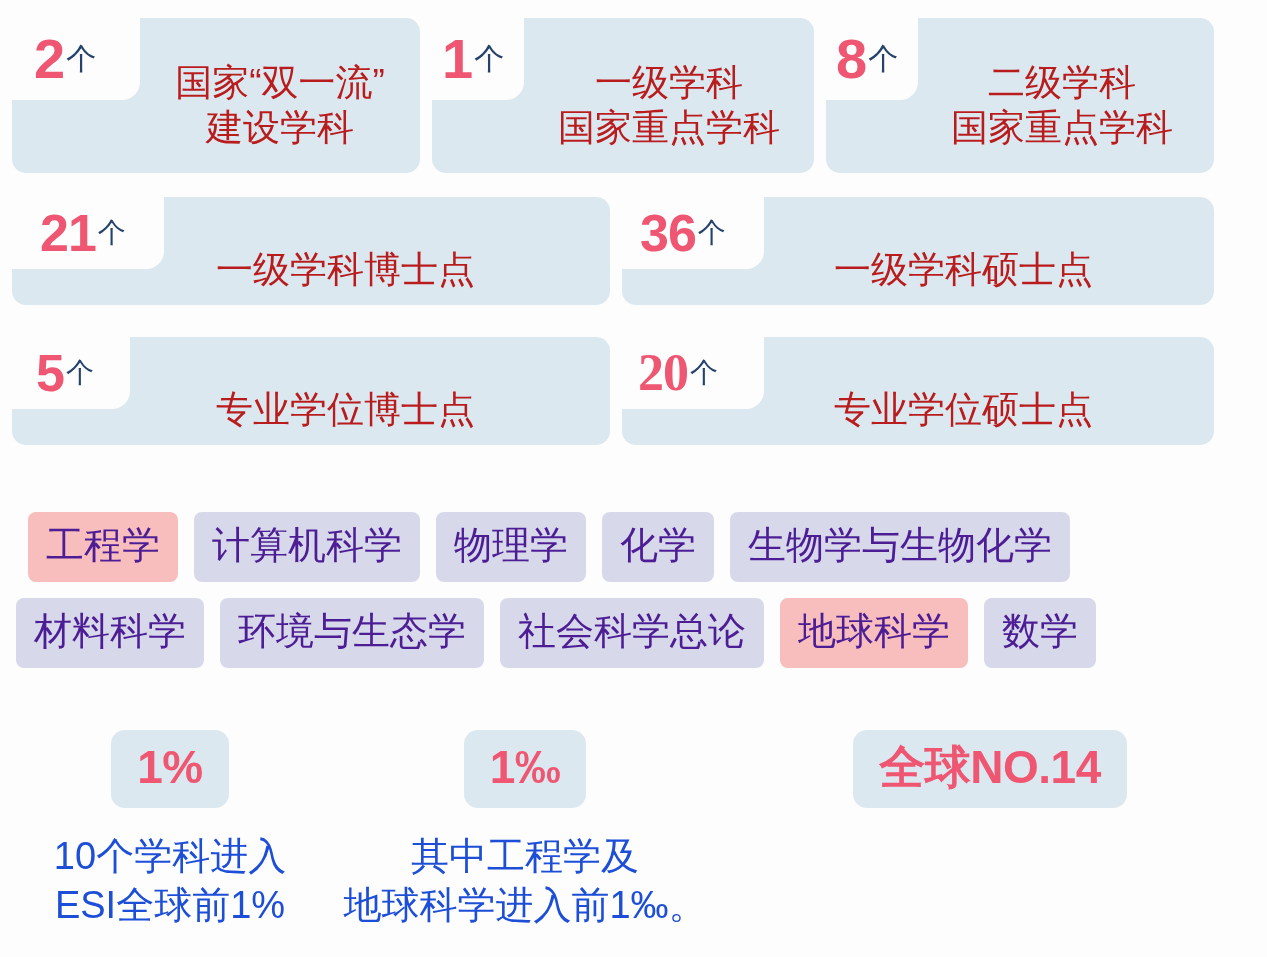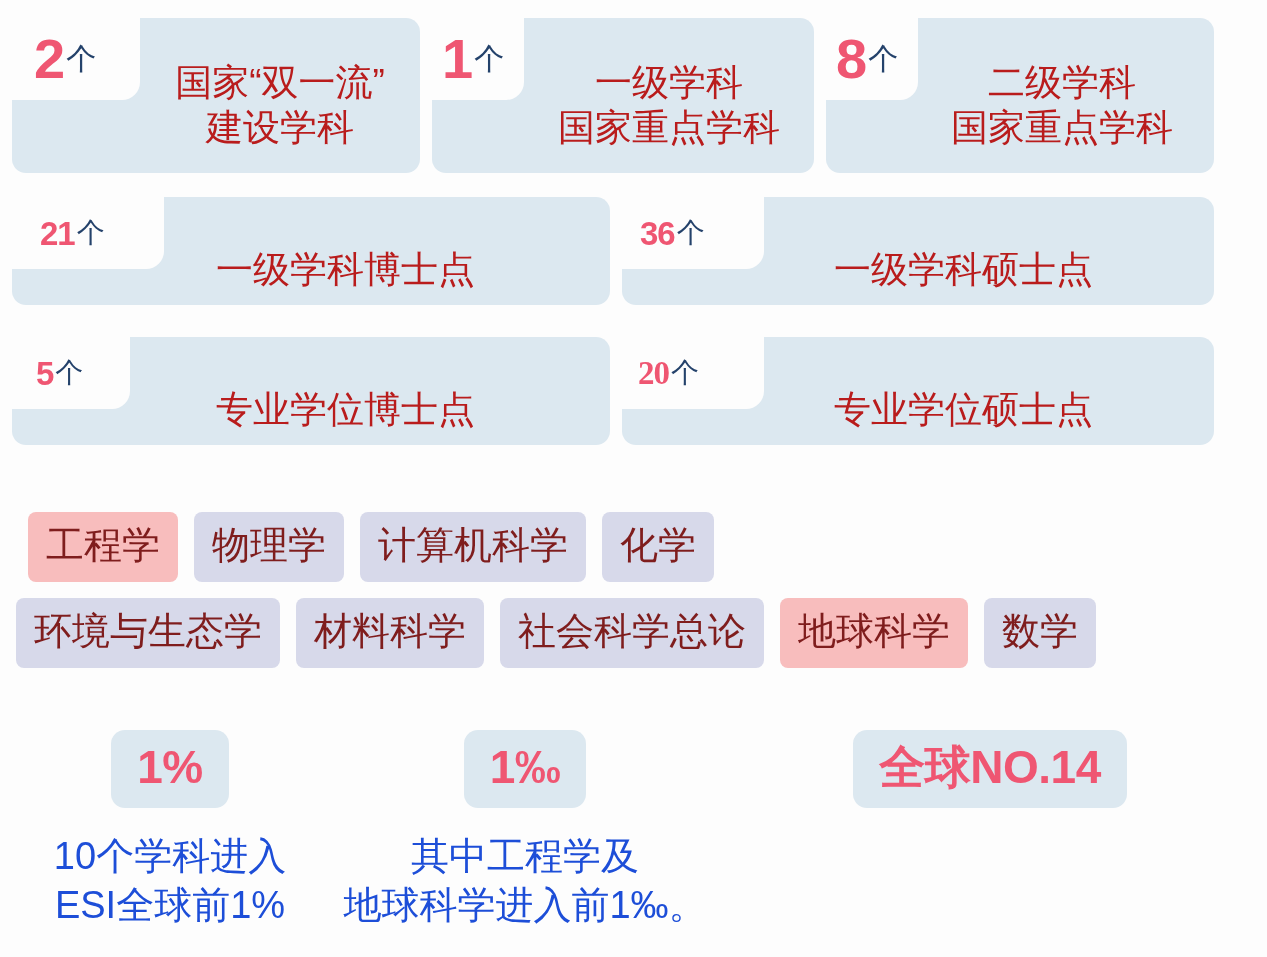--- a/index.html
+++ b/index.html
@@ -71,21 +71,21 @@
   #card-yiji .notch { width: 92px; padding-left: 10px; }
   #card-yiji .card-label { left: 92px; top: 42px; width: 290px; text-align: center; }
 
   #card-erji { left: 826px;  width: 388px; }
   #card-erji .notch { width: 92px; padding-left: 10px; }
   #card-erji .card-label { left: 84px; top: 42px; width: 304px; }
 
   
   .r2 { height: 108px; }
   .r2 .notch { height: 72px; }
-  .r2 .num { font-size: 33px; }
+  .r2 .num { font-size: 52px; }
   .r2 .unit { font-size: 28px; }
   .r2 .card-label { font-size: 37px; margin-left: 36px; }
 
   #card-bos-1ji  { top: 197px; left: 12px;  width: 598px; }
   #card-bos-1ji .notch  { width: 152px; padding-left: 28px; }
   #card-bos-1ji .card-label { left: 168px; top: 50px; }
 
   #card-mas-1ji  { top: 197px; left: 622px; width: 592px; }
   #card-mas-1ji .notch  { width: 142px; padding-left: 18px; }
   #card-mas-1ji .card-label { left: 176px; top: 50px; }
@@ -102,21 +102,21 @@
   .chip-row {
     position: absolute;
     display: flex;
     align-items: center;
   }
   #chip-row-1 { top: 512px; left: 28px; }
   #chip-row-2 { top: 598px; left: 16px; }
 
   .chip {
     background: #d7d9ea;
-    color: #7f1d1d;
+    color: #4c1d95;
     border-radius: 8px;
     font-size: 38px;
     line-height: 1;
     padding: 14px 18px 18px 18px;
     margin-right: 16px;
     white-space: nowrap;
   }
   .chip.hl { background: #f8bdbd; }
 
   
@@ -207,28 +207,29 @@
   <div class="card r2" id="card-mas-prof">
     <div class="notch">
       <span class="num">20</span>
       <span class="unit">个</span>
     </div>
     <div class="card-label">专业学位硕士点</div>
   </div>
 
   <div class="chip-row" id="chip-row-1">
     <div class="chip hl">工程学</div>
+    <div class="chip">计算机科学</div>
     <div class="chip">物理学</div>
-    <div class="chip">计算机科学</div>
     <div class="chip">化学</div>
+    <div class="chip">生物学与生物化学</div>
   </div>
 
   <div class="chip-row" id="chip-row-2">
+    <div class="chip">材料科学</div>
     <div class="chip">环境与生态学</div>
-    <div class="chip">材料科学</div>
     <div class="chip">社会科学总论</div>
     <div class="chip hl">地球科学</div>
     <div class="chip">数学</div>
   </div>
 
   <div class="esi-col" id="esi-col-1">
     <div class="esi-badge">1%</div>
     <div class="esi-caption">10个学科进入
 ESI全球前1%</div>
   </div>

